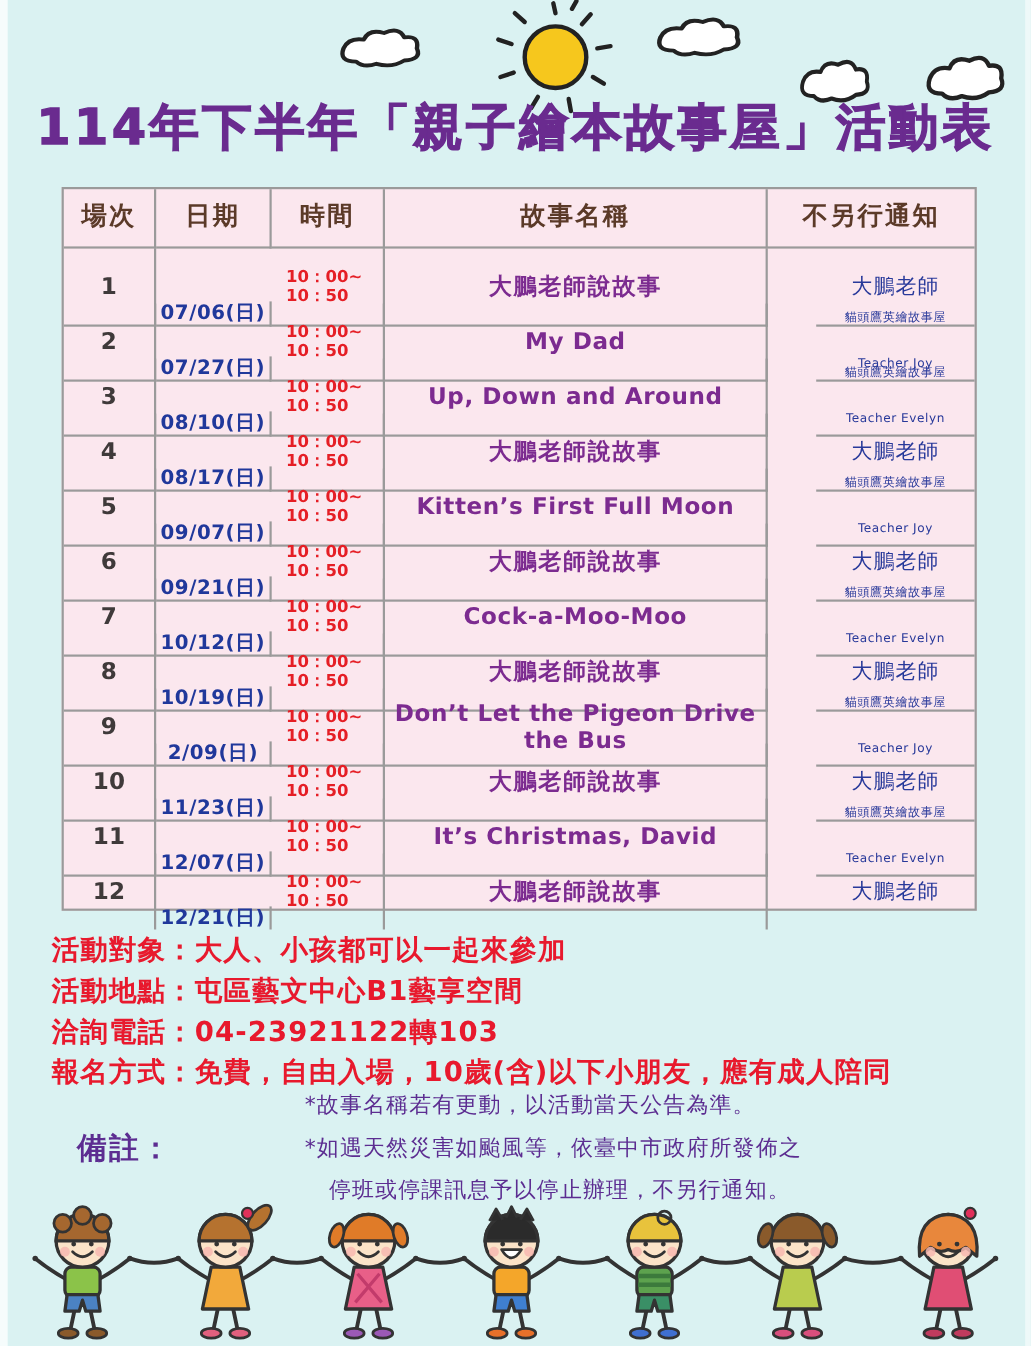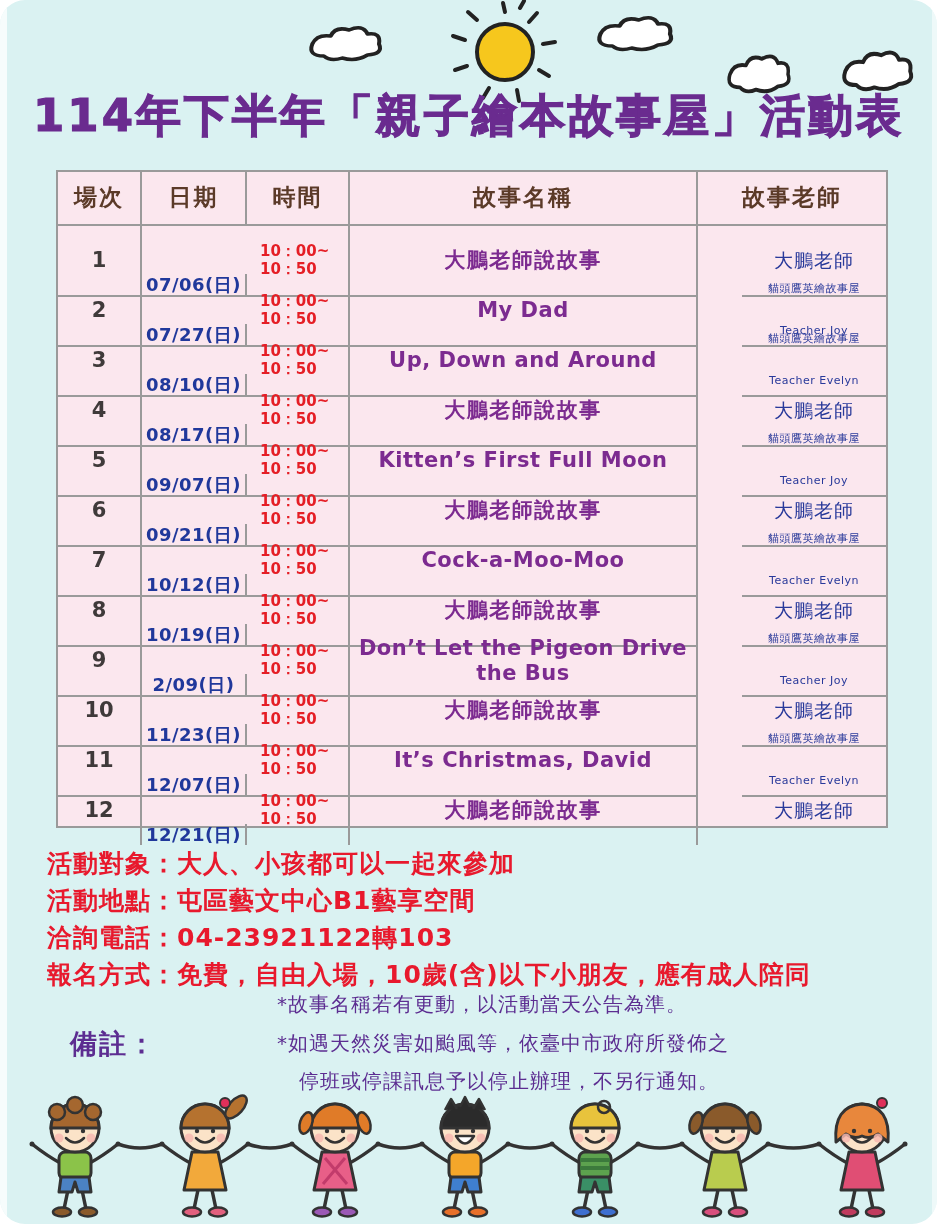--- a/index.html
+++ b/index.html
@@ -1,17 +1,17 @@
 <!DOCTYPE html>
 <html><head>
 <meta charset="utf-8">
 <style>
   html,body{margin:0;padding:0;}
   body{font-family:"DejaVu Sans","Liberation Sans",sans-serif;}
-  .poster{position:relative;width:937px;height:1224px;background:var(--c-background,#daf2f2);overflow:hidden;border-radius:25px;}
+  .poster{position:relative;width:937px;height:1224px;background:var(--c-background,#daf2f2);overflow:hidden;}
   .edge-l{position:absolute;left:0;top:0;width:7px;height:100%;background:rgba(255,255,255,.75);}
   .edge-r{position:absolute;right:0;top:0;width:5px;height:100%;background:rgba(255,255,255,.55);}
 
   .sky{position:absolute;left:0;top:0;width:937px;height:125px;}
 
   .title{position:absolute;top:86px;left:0;width:100%;text-align:center;
     font-size:45px;font-weight:900;color:var(--c-title,#6a2b8f);letter-spacing:3px;
     -webkit-text-stroke:1.2px var(--c-title,#6a2b8f);}
 
   .table{position:absolute;left:56px;top:170px;border:2px solid var(--c-table_border,#999);
@@ -85,21 +85,21 @@
   </svg>
 
   <div class="title">114年下半年「親子繪本故事屋」活動表</div>
 
   <div class="table">
     <div class="thead">
       <div class="hcell">場次</div>
       <div class="hcell">日期</div>
       <div class="hcell">時間</div>
       <div class="hcell">故事名稱</div>
-      <div class="hcell">故事老師</div>
+      <div class="hcell">不另行通知</div>
     </div>
     <div>
         <div class="trow">
           <div class="cell c-session">1</div>
           <div class="cell c-date">07/06(日)</div>
           <div class="cell c-time">
             <div>10：00~</div>
             <div>10：50</div>
           </div>
           <div class="cell c-story">大鵬老師說故事</div>

